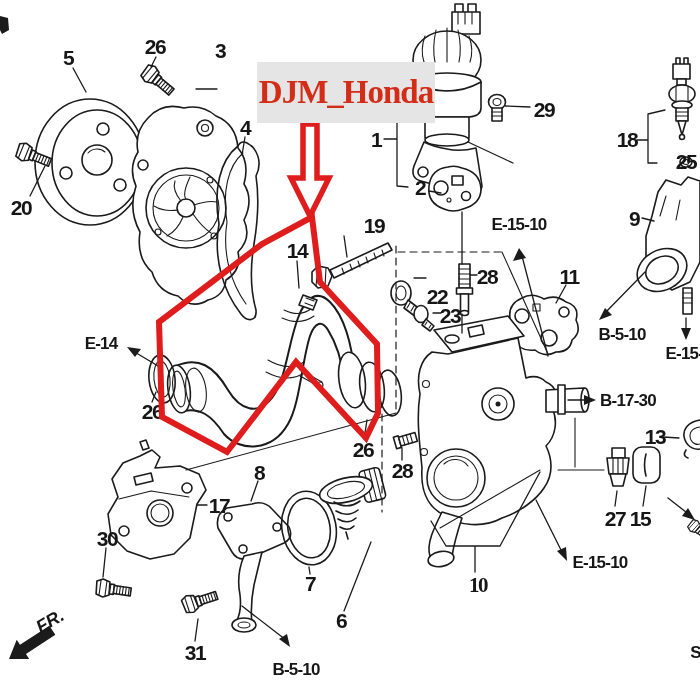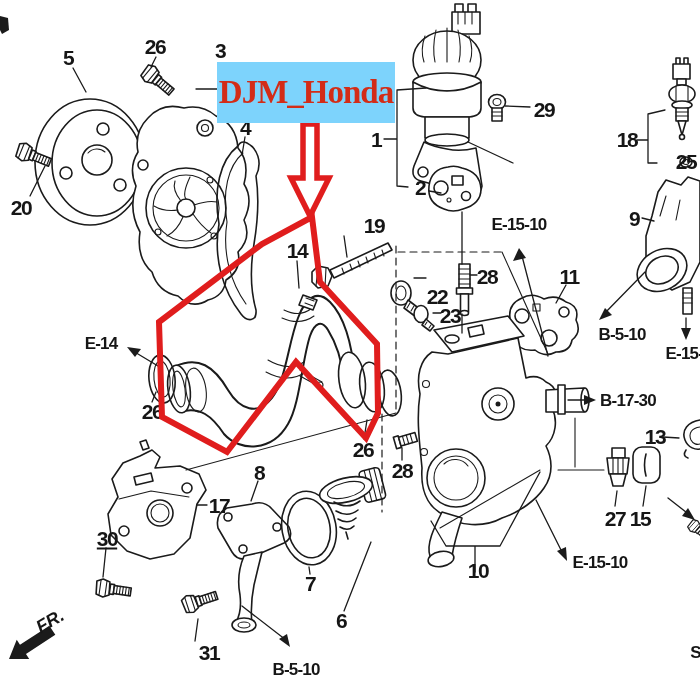--- a/index.html
+++ b/index.html
@@ -319,39 +319,39 @@
       <span class="lbl part" style="left: 437px; top: 296px;">22</span>
       <span class="lbl part" style="left: 450px; top: 315px;">23</span>
       <span class="lbl part" style="left: 487px; top: 276px;">28</span>
       <span class="lbl part" style="left: 569px; top: 276px;">11</span>
       <span class="lbl part" style="left: 152px; top: 411px;">26</span>
       <span class="lbl part" style="left: 363px; top: 449px;">26</span>
       <span class="lbl part" style="left: 402px; top: 470px;">28</span>
       <span class="lbl part" style="left: 655px; top: 436px; text-align: center;">13</span>
       <span class="lbl part" style="left: 615px; top: 518px; text-align: center;">27</span>
       <span class="lbl part" style="left: 640px; top: 518px;">15</span>
-      <span class="lbl part" style="left: 478px; top: 570px;">10</span>
+      <span class="lbl part" style="left: 478px; top: 585px; font-family: Liberation Serif, serif;">10</span>
       <span class="lbl part" style="left: 219px; top: 505px;">17</span>
-      <span class="lbl part" style="left: 107px; top: 538px; text-decoration: underline;">30</span>
+      <span class="lbl part" style="left: 107px; top: 538px;">30</span>
       <span class="lbl part" style="left: 259px; top: 472px;">8</span>
       <span class="lbl part" style="left: 310px; top: 583px;">7</span>
       <span class="lbl part" style="left: 341px; top: 620px;">6</span>
-      <span class="lbl part" style="left: 209px; top: 652px;">31</span>
+      <span class="lbl part" style="left: 195px; top: 652px;">31</span>
       <span class="lbl ref" style="left: 519px; top: 224px;">E-15-10</span>
       <span class="lbl ref" style="left: 622px; top: 334px;">B-5-10</span>
       <span class="lbl ref" style="left: 693px; top: 353px;">E-15-10</span>
       <span class="lbl ref" style="left: 101px; top: 343px;">E-14</span>
       <span class="lbl ref" style="left: 628px; top: 400px;">B-17-30</span>
       <span class="lbl ref" style="left: 600px; top: 562px;">E-15-10</span>
       <span class="lbl ref" style="left: 296px; top: 669px;">B-5-10</span>
       <span class="lbl fr" style="left: 50px; top: 621px; transform: translate(-50%, -50%) rotate(-30deg);">FR.</span>
       <span class="lbl corner" style="left: 696px; top: 652px;">S</span>
     </div>
 
   <svg class="overlay" width="700" height="700" viewBox="0 0 700 700">
     <polygon class="red" style="stroke-width:6;stroke-linejoin:miter" points="312,217 320,282 377,344 378,413 366,438 296,362 227,452 162,417 159,322 262,244"></polygon>
     <path class="red" style="stroke-width:5.5;fill:#ffffff" d="M303,124 L317,124 L317,178 L329,178 L310,216 L291,178 L303,178 Z"></path>
   </svg>
 
-  <div class="watermark" style="background: #7dd3fc; color: rgb(211, 44, 23);">
+  <div class="watermark" style="background: #e5e5e5; color: rgb(211, 44, 23); margin-left: 40px;">
     <span>DJM_Honda</span>
   </div>
 </div>
 
 </body></html>

